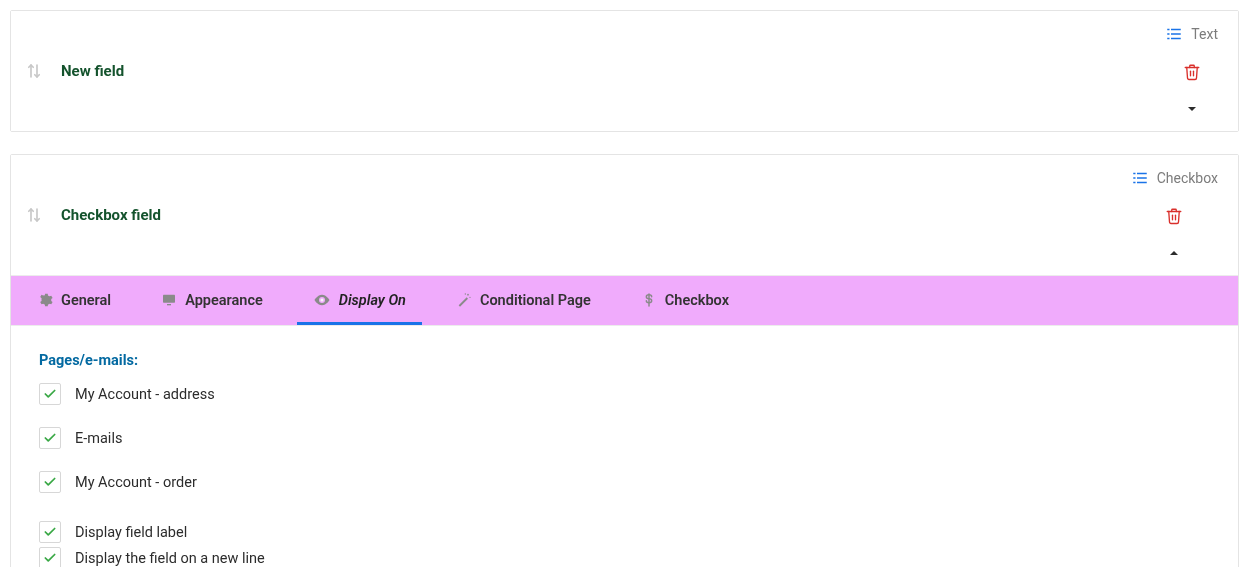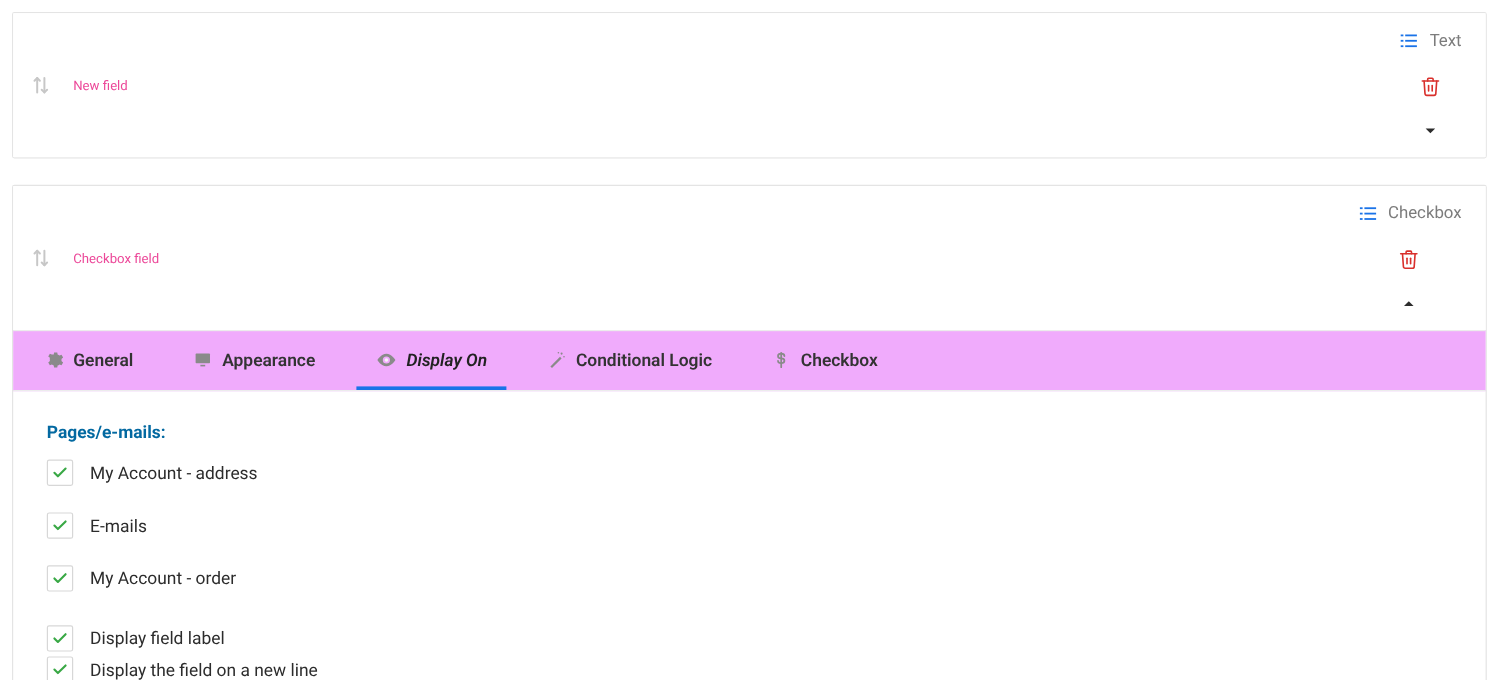--- a/index.html
+++ b/index.html
@@ -23,23 +23,23 @@
     padding: 14px 20px 14px 14px;
     background: #fff;
   }
   .drag-handle {
     display: inline-flex;
     align-items: center;
     color: #c7c7c7;
     margin-right: 18px;
   }
   .field-title {
-    font-weight: 400;
-    font-size: 11px;
-    color: #ec4899;
+    font-weight: 700;
+    font-size: 15px;
+    color: #14532d;
     flex: 1;
   }
   .header-right {
     display: flex;
     align-items: center;
     gap: 20px;
     flex-direction: column;
   }
   .type-group {
     display: flex;
@@ -223,21 +223,21 @@
     </div>
     <div class="tab">
       <span class="tab-icon">
         <svg width="16" height="16" viewBox="0 0 24 24" fill="currentColor">
             <path d="M4 20l12-12 2 2L6 22z"></path>
             <circle cx="18" cy="4" r="1.3"></circle>
             <circle cx="21" cy="8" r="1"></circle>
             <circle cx="14" cy="3" r="1"></circle>
           </svg>
       </span>
-      <span>Conditional Logic</span>
+      <span>Conditional Page</span>
     </div>
     <div class="tab">
       <span class="tab-icon">
         <svg width="16" height="16" viewBox="0 0 24 24" fill="none" stroke="currentColor" stroke-width="2.2" stroke-linecap="round">
             <path d="M12 3v18"></path>
             <path d="M16 7c0-2-2-3-4-3s-4 1-4 3 2 3 4 3 4 1 4 3-2 3-4 3-4-1-4-3"></path>
           </svg>
       </span>
       <span>Checkbox</span>
     </div>

